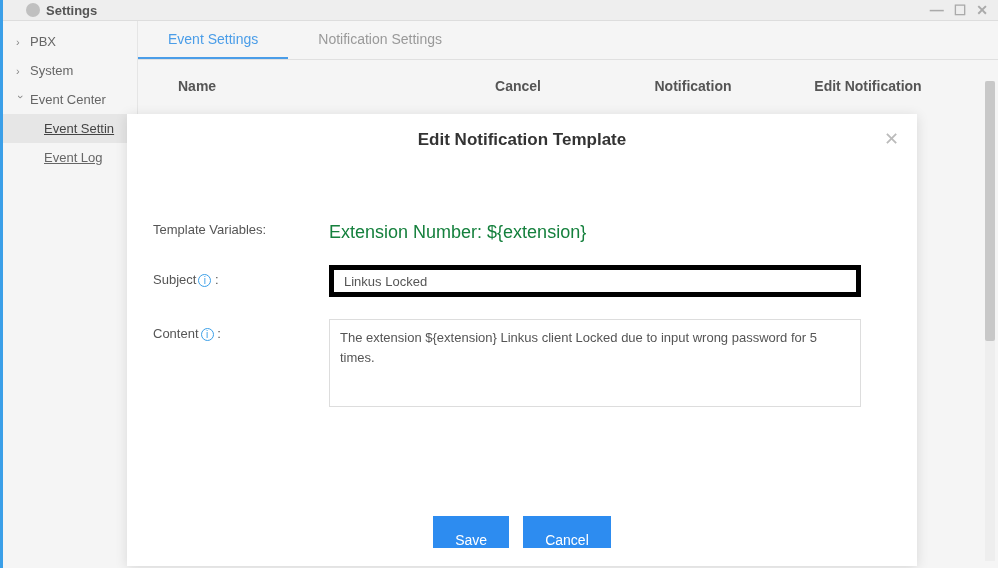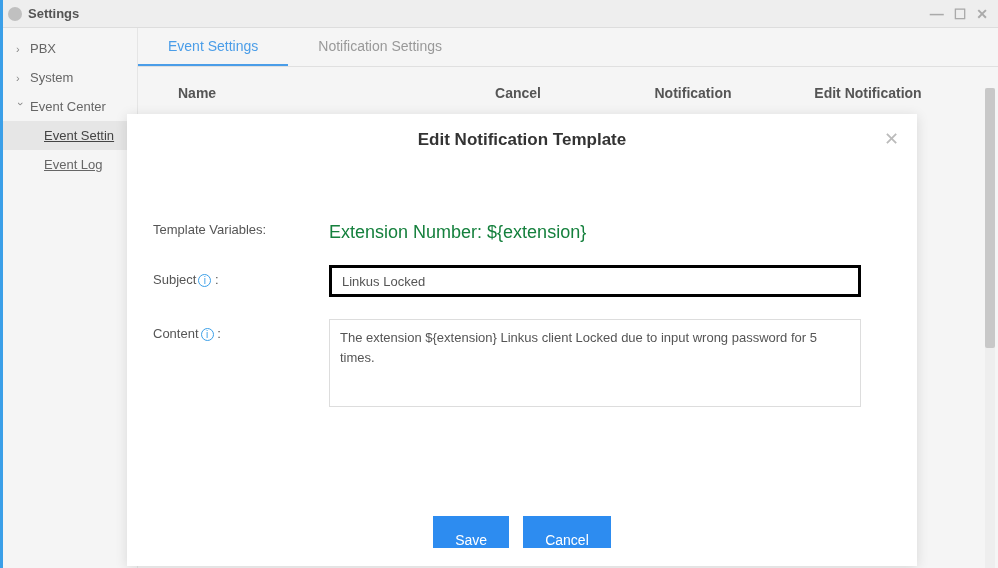--- a/index.html
+++ b/index.html
@@ -1,20 +1,20 @@
 <!DOCTYPE html>
 <html><head>
   <meta charset="utf-8">
   <style>
     * { margin: 0; padding: 0; box-sizing: border-box; font-family: Arial, sans-serif; }
     body { background: #f5f5f5; width: 998px; height: 568px; overflow: hidden; position: relative; }
     
     .left-blue-bar { position: absolute; left: 0; top: 0; width: 3px; height: 568px; background: #3b9fe8; }
     
-    .title-bar { height: 28px; background: #eeeeee; border-bottom: 1px solid #ddd; display: flex; align-items: center; padding-left: 8px; color: #555; font-size: 13px; font-weight: bold; }
+    .title-bar { height: 21px; background: #eeeeee; border-bottom: 1px solid #ddd; display: flex; align-items: center; padding-left: 26px; color: #555; font-size: 13px; font-weight: bold; }
     .title-bar .gear-icon { width: 14px; height: 14px; margin-right: 6px; border-radius: 50%; background: #c0c0c0; display:inline-block; position: relative; }
     .window-controls { margin-left: auto; margin-right: 10px; display: flex; gap: 10px; color: #aaa; font-size: 14px; }
     .window-controls span { cursor: default; }
     
     .content-area { display: flex; height: calc(568px - 28px); }
     
     .sidebar { width: 170px; background: #f5f5f5; border-right: 1px solid #e5e5e5; padding-top: 6px; }
     .sidebar-item { height: 29px; display: flex; align-items: center; padding-left: 16px; font-size: 13px; color: #666; cursor: pointer; }
     .sidebar-item .chevron { width: 10px; display: inline-block; margin-right: 4px; font-size: 11px; color: #888; }
     .sidebar-subitem { height: 29px; display: flex; align-items: center; padding-left: 44px; font-size: 13px; color: #666; cursor: pointer; text-decoration: underline; }
@@ -38,21 +38,21 @@
     .modal { position: absolute; left: 127px; top: 114px; width: 790px; height: 452px; background: #fff; box-shadow: 0 2px 12px rgba(0,0,0,0.12); display: flex; flex-direction: column; gap: 43px; }
     .modal-header { padding: 16px 20px 8px; position: relative; }
     .modal-title { text-align: center; font-size: 17px; font-weight: bold; color: #333; }
     .modal-close { position: absolute; right: 18px; top: 14px; font-size: 18px; color: #bbb; cursor: pointer; }
     
     .modal-body { padding: 14px 26px; flex: 1; }
     .form-row { display: flex; margin-bottom: 22px; align-items: flex-start; }
     .form-label { width: 176px; font-size: 13px; color: #555; padding-top: 7px; }
     .form-label .info-icon { display: inline-block; width: 13px; height: 13px; border: 1.5px solid #3b9fe8; border-radius: 50%; color: #3b9fe8; font-size: 10px; line-height: 11px; text-align: center; margin-left: 2px; font-style: normal; vertical-align: middle; }
     .form-value-text { font-size: 18px; color: #15803d; padding-top: 7px; }
-    .form-input { flex: 1; max-width: 532px; height: 32px; border: 3px solid #000000; padding: 0 10px; font-size: 13px; color: #555; }
+    .form-input { flex: 1; max-width: 532px; height: 32px; border: 5px solid #000000; padding: 0 10px; font-size: 13px; color: #555; }
     .form-textarea { flex: 1; max-width: 532px; height: 88px; border: 1px solid #ddd; padding: 8px 10px; font-size: 13px; color: #555; resize: none; font-family: Arial, sans-serif; line-height: 1.5; }
     
     .modal-footer { padding: 16px 0 18px; display: flex; justify-content: center; gap: 14px; }
     .btn { border: none; height: 32px; padding: 16px 22px; font-size: 14px; cursor: pointer; }
     .btn-primary { background: #2d8cf0; color: #fff; }
   </style>
 </head>
 <body>
 
 <div class="left-blue-bar"></div>

